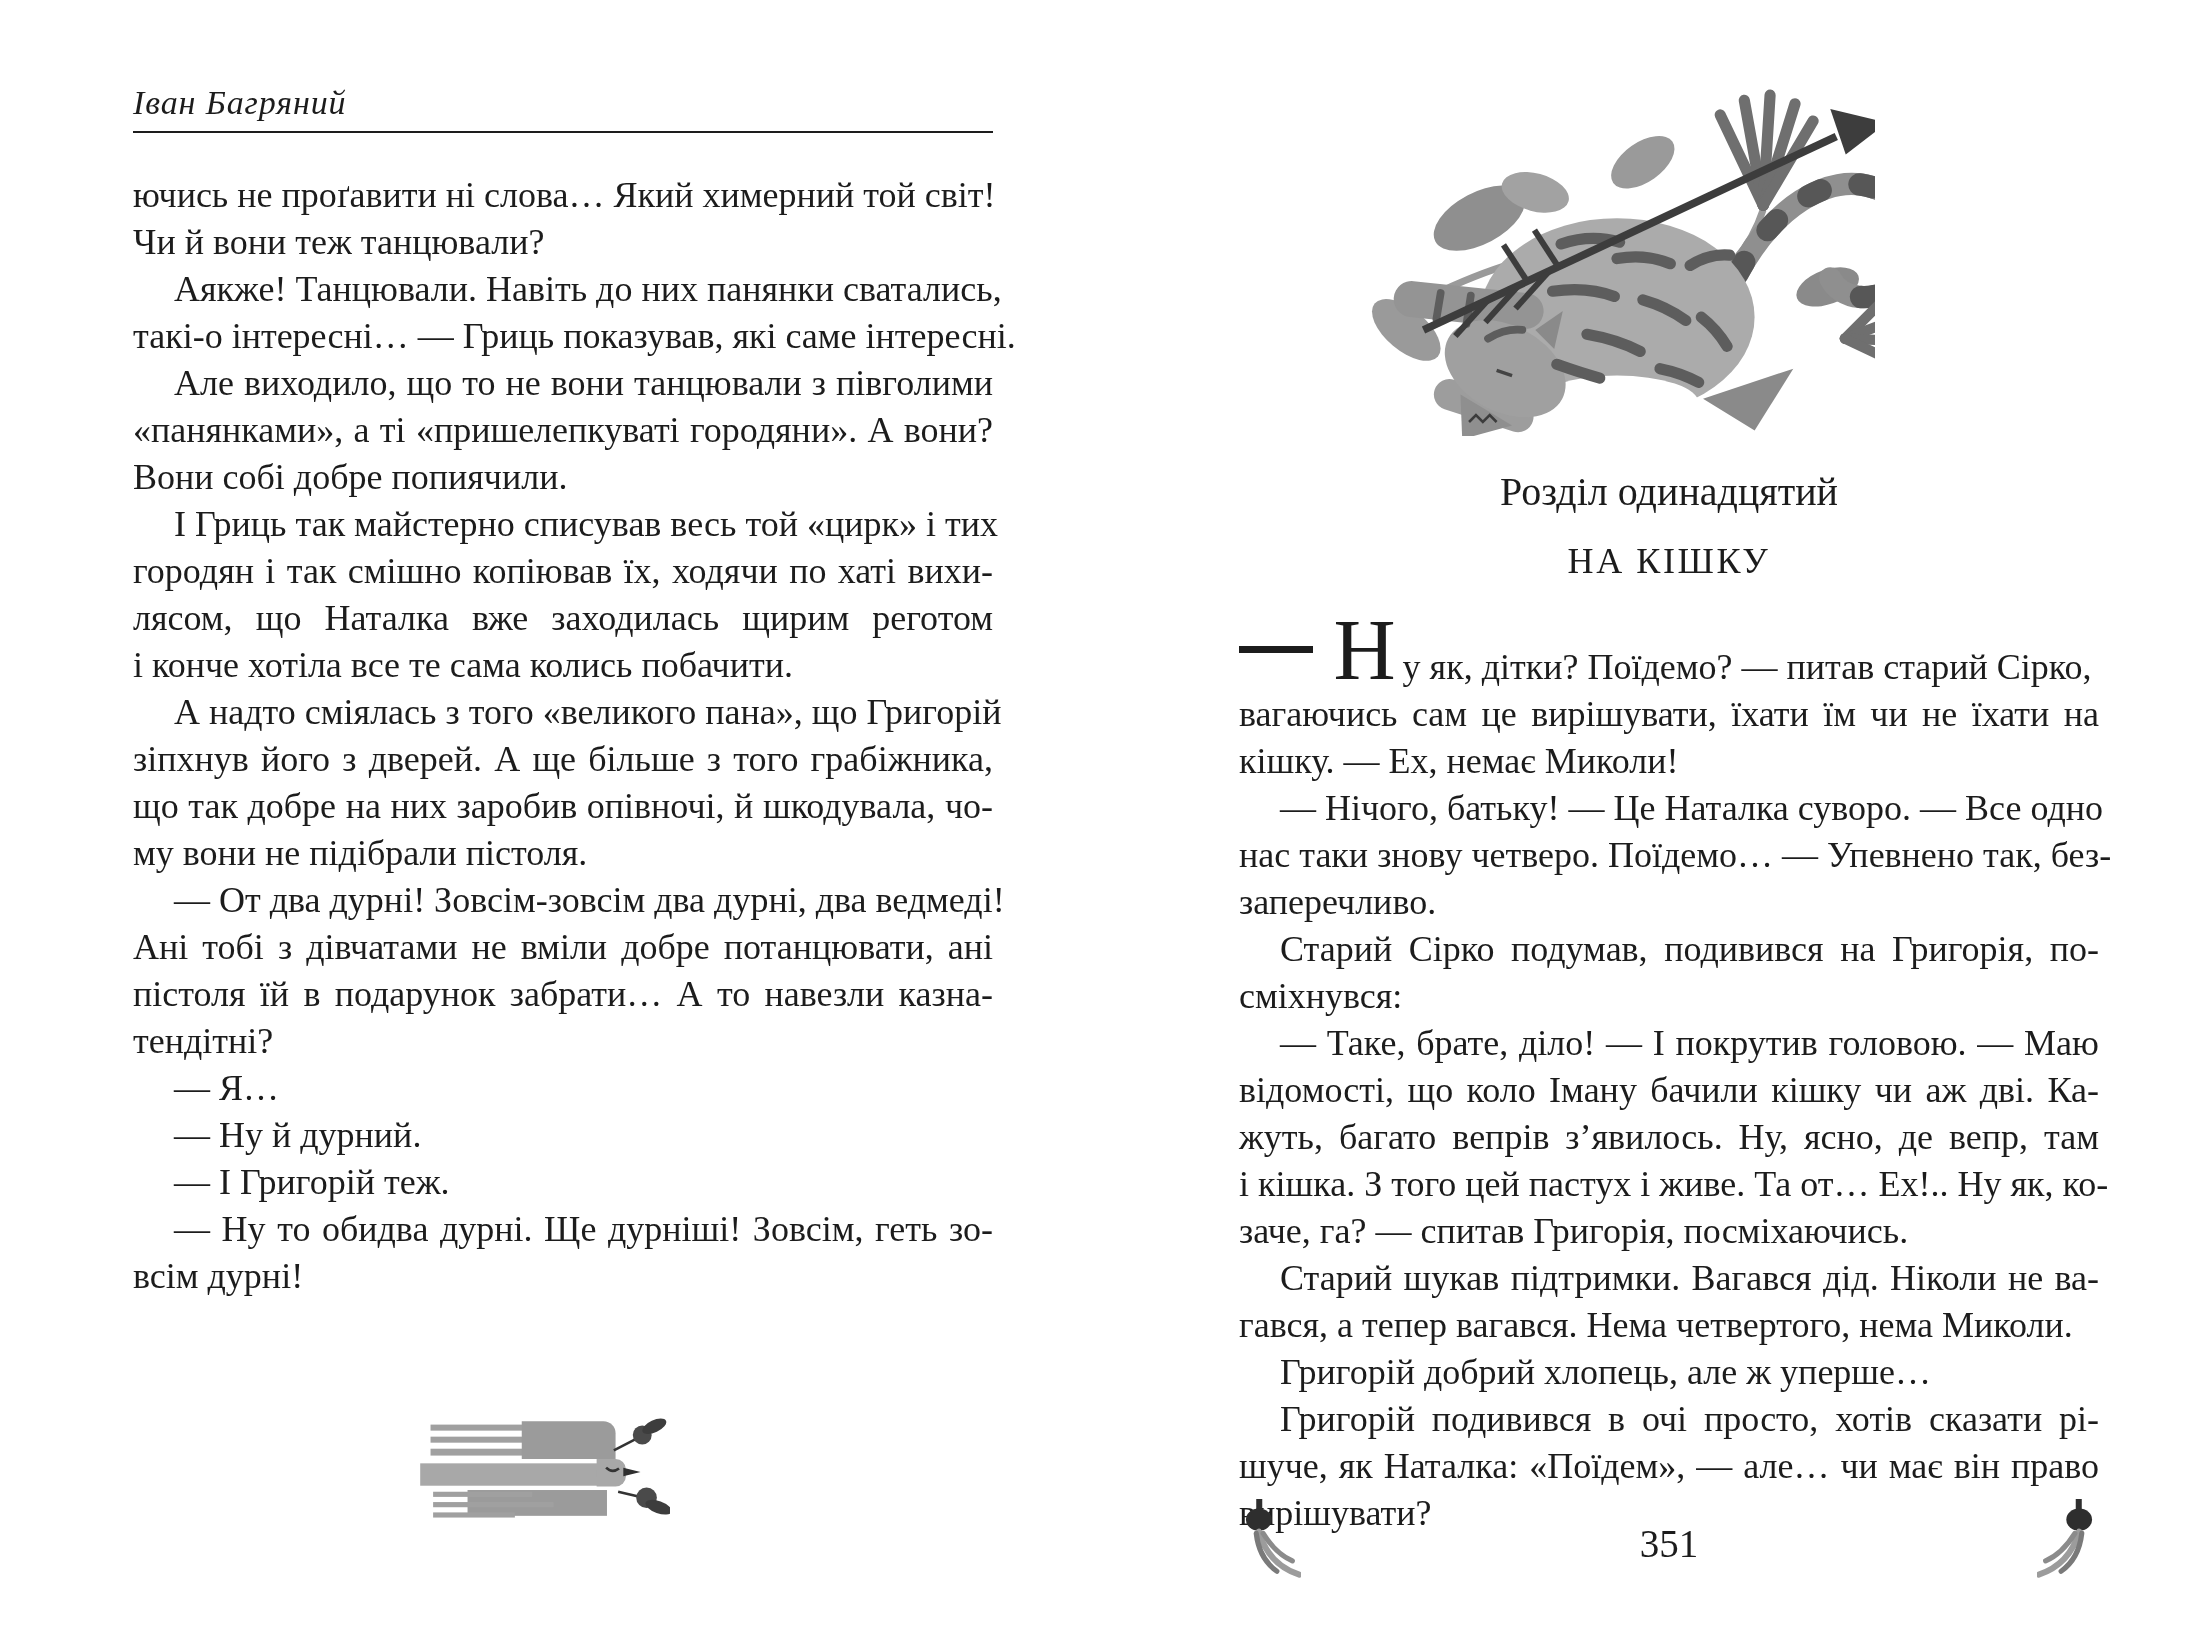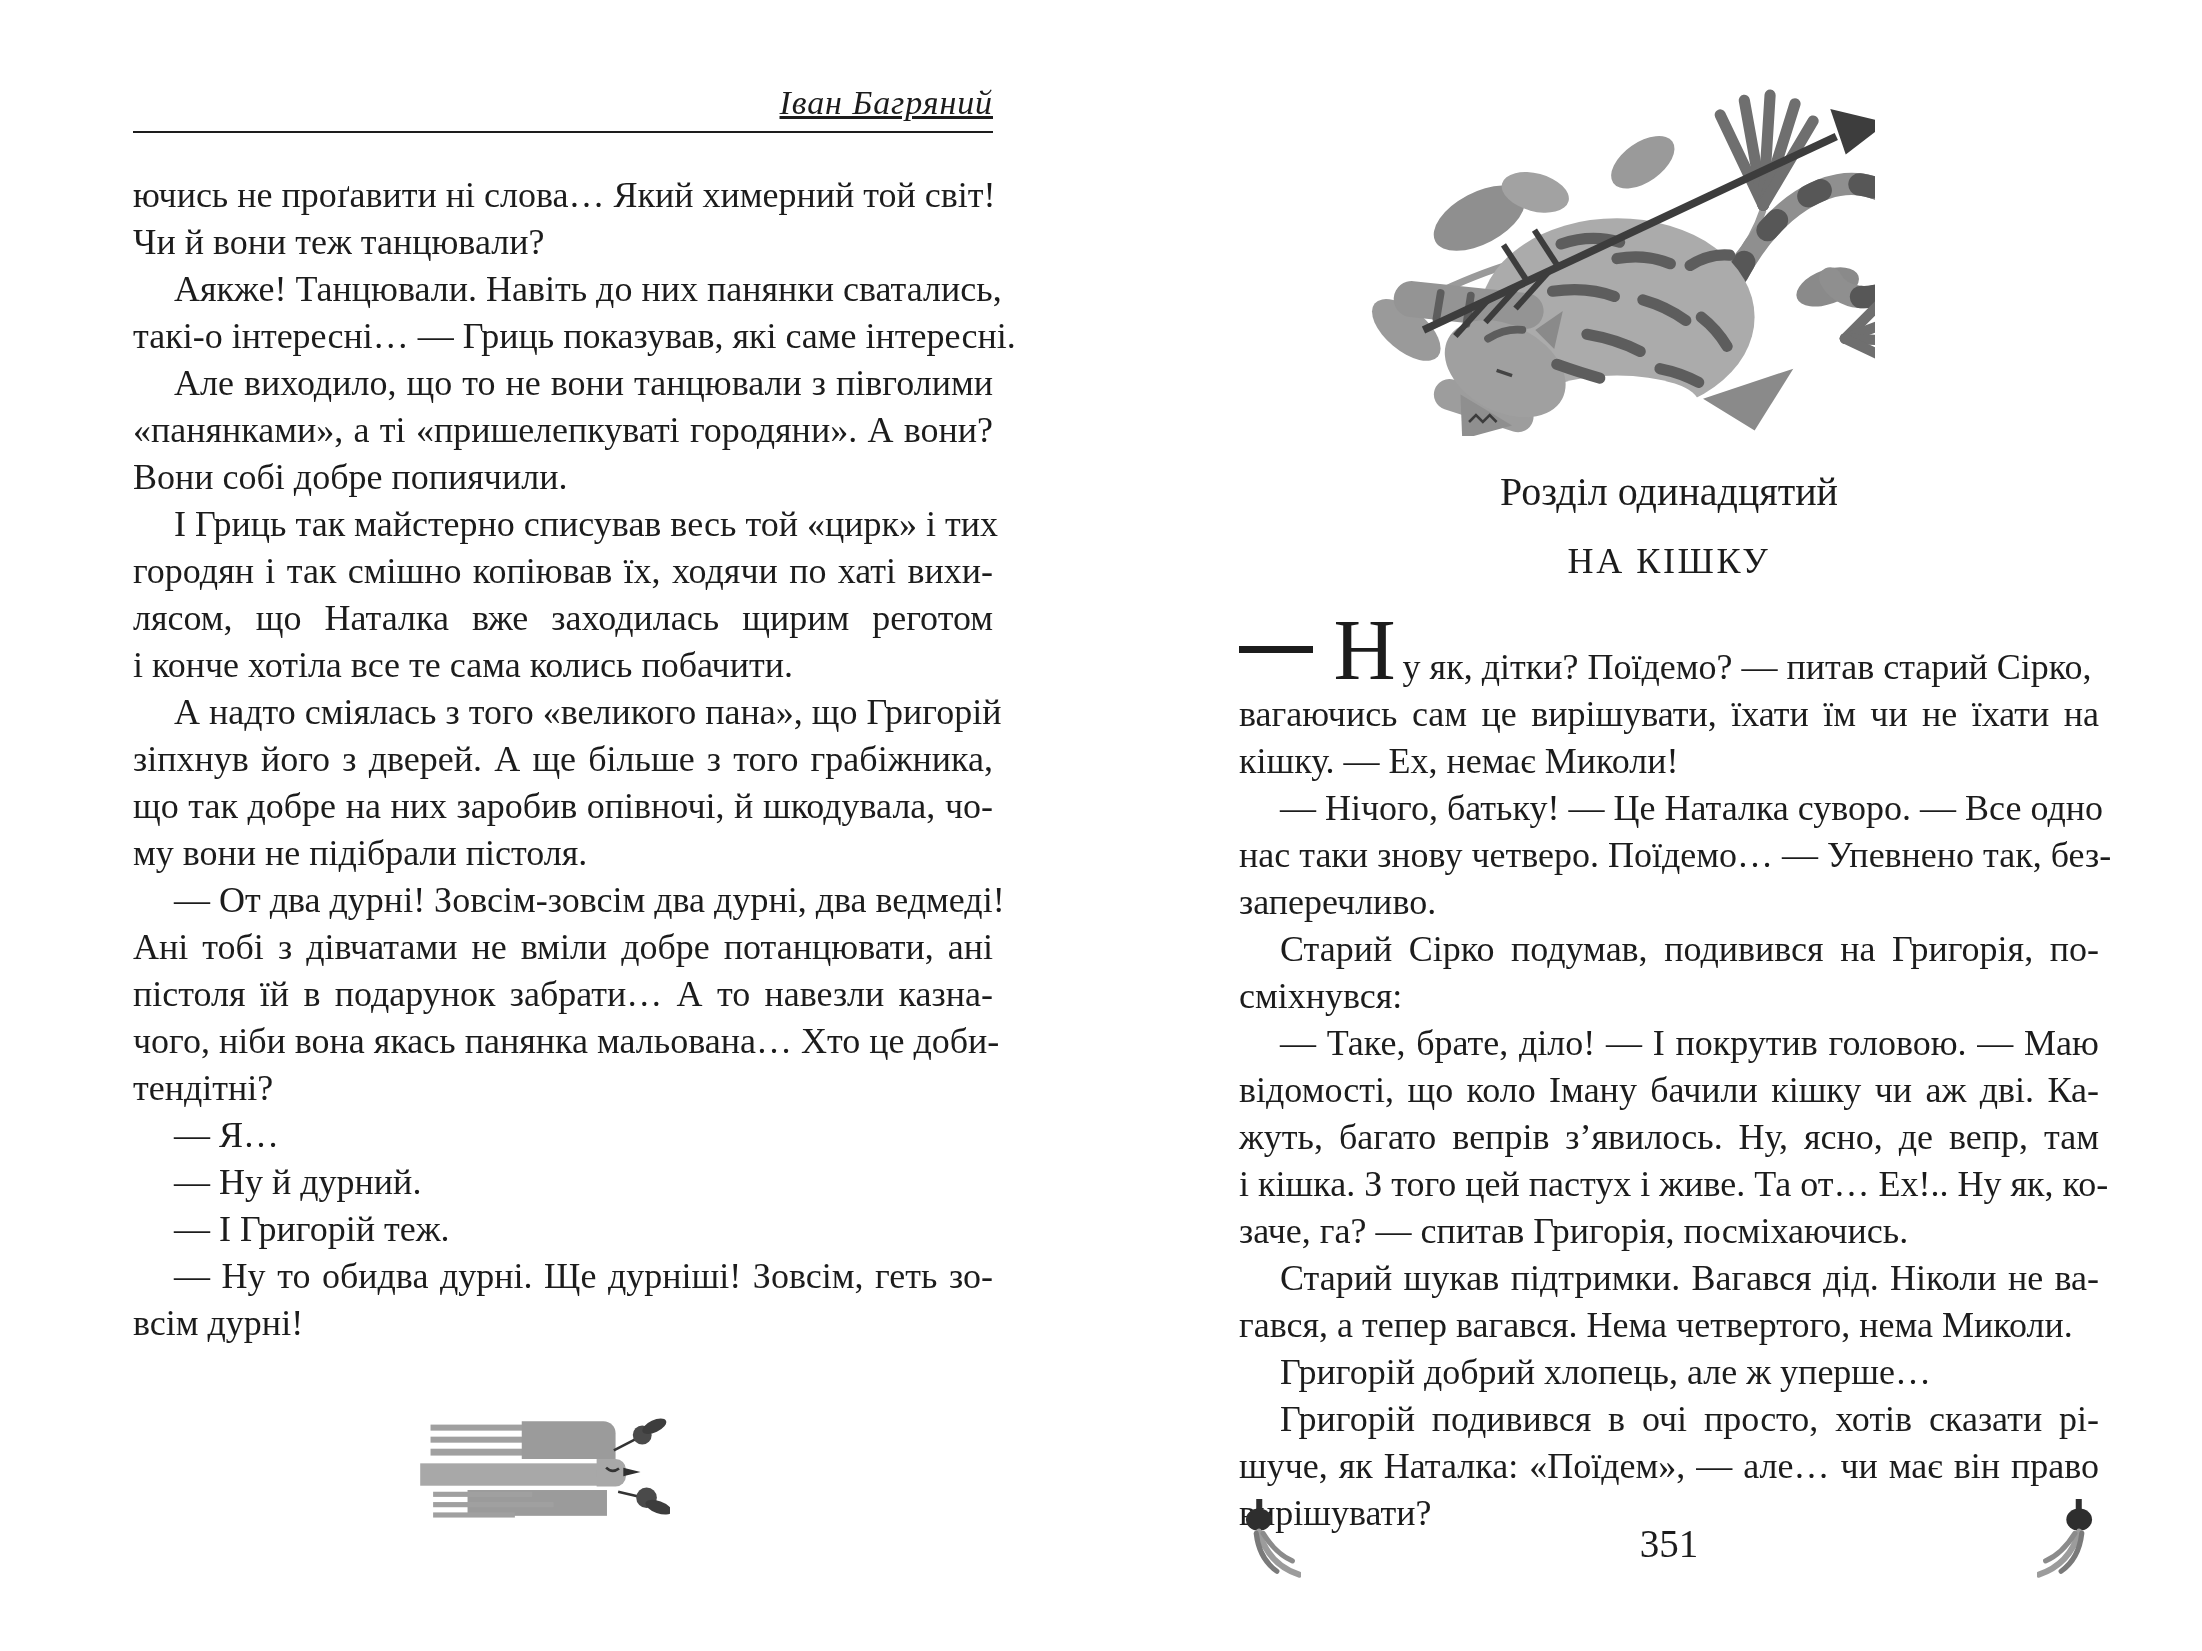--- a/index.html
+++ b/index.html
@@ -10,21 +10,21 @@
     overflow:hidden;
     font-family:"Liberation Serif", serif;
     color:#1c1c1c;
   }
   .col{position:absolute;top:0;width:860px;height:1652px;}
   #left-col{left:133px;}
   #right-col{left:1239px;}
 
   .running-header{
     position:absolute;left:0;top:84px;width:100%;
-    text-align:right;font-style:italic;font-size:34px;letter-spacing:0.9px;text-decoration:underline;
+    text-align:left;font-style:italic;font-size:34px;letter-spacing:0.9px;
   }
   .header-rule{
     position:absolute;left:0;top:131px;width:100%;height:1.7px;background:#1d1d1d;
   }
 
   .body-text{position:absolute;left:0;width:100%;}
   #left-body{top:144px;margin-top:28px;}
   #right-body{top:644px;}
 
   .line{
@@ -94,21 +94,20 @@
         <div>
           <div class="line indent">А надто сміялась з того «великого пана», що Григорій</div>
           <div class="line">зіпхнув його з дверей. А ще більше з того грабіжника,</div>
           <div class="line">що так добре на них заробив опівночі, й шкодувала, чо-</div>
           <div class="line pend">му вони не підібрали пістоля.</div>
         </div>
         <div>
           <div class="line indent">— От два дурні! Зовсім-зовсім два дурні, два ведмеді!</div>
           <div class="line">Ані тобі з дівчатами не вміли добре потанцювати, ані</div>
           <div class="line">пістоля їй в подарунок забрати… А то навезли казна-</div>
-          <div class="line">чого, ніби вона якась панянка мальована… Хто це доби-</div>
           <div class="line pend">тендітні?</div>
         </div>
         <div>
           <div class="line indent pend">— Я…</div>
         </div>
         <div>
           <div class="line indent pend">— Ну й дурний.</div>
         </div>
         <div>
           <div class="line indent pend">— І Григорій теж.</div>

